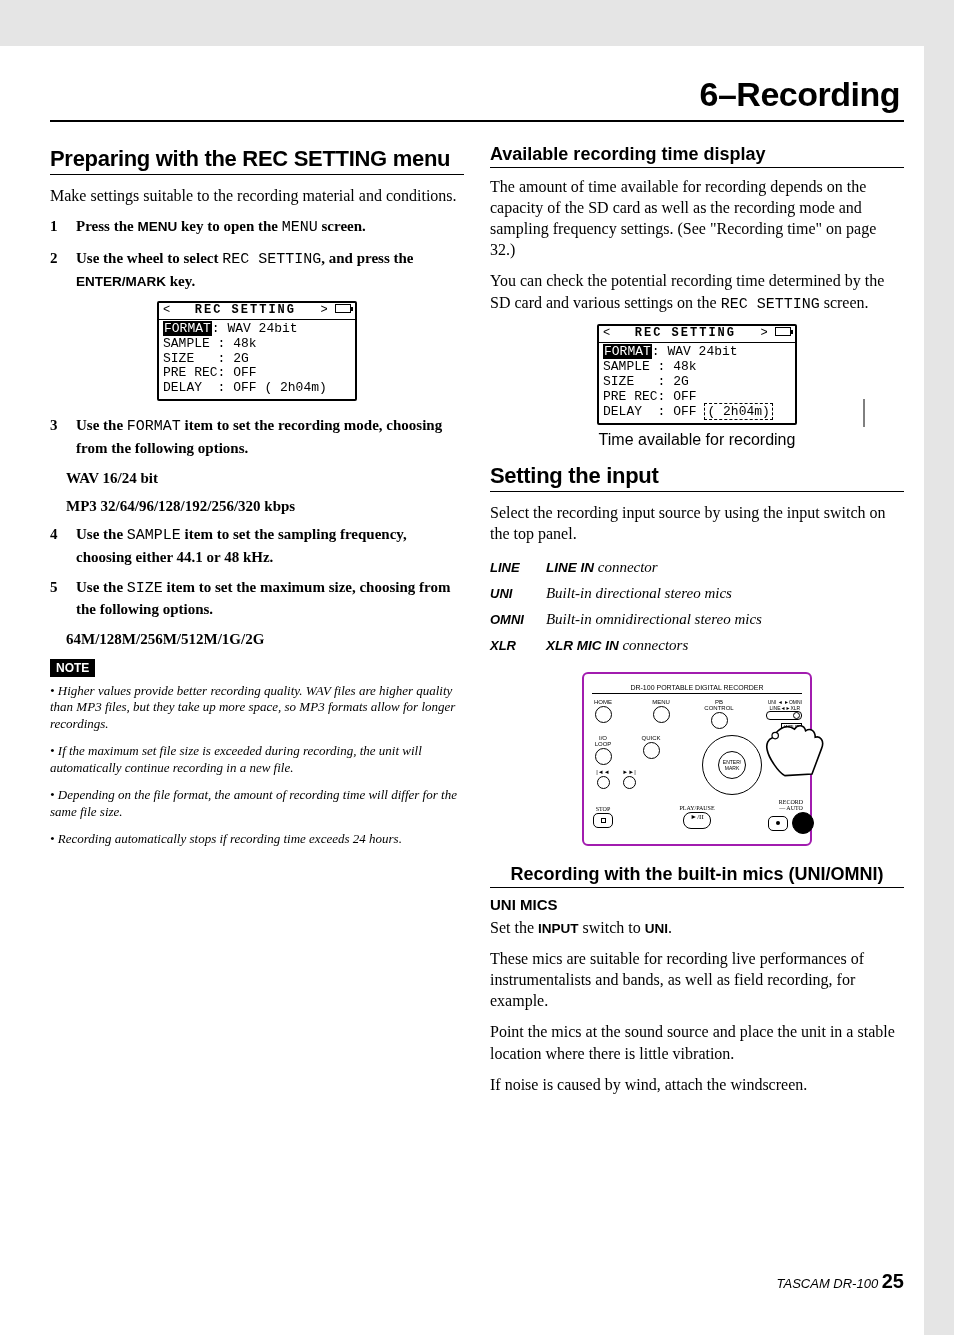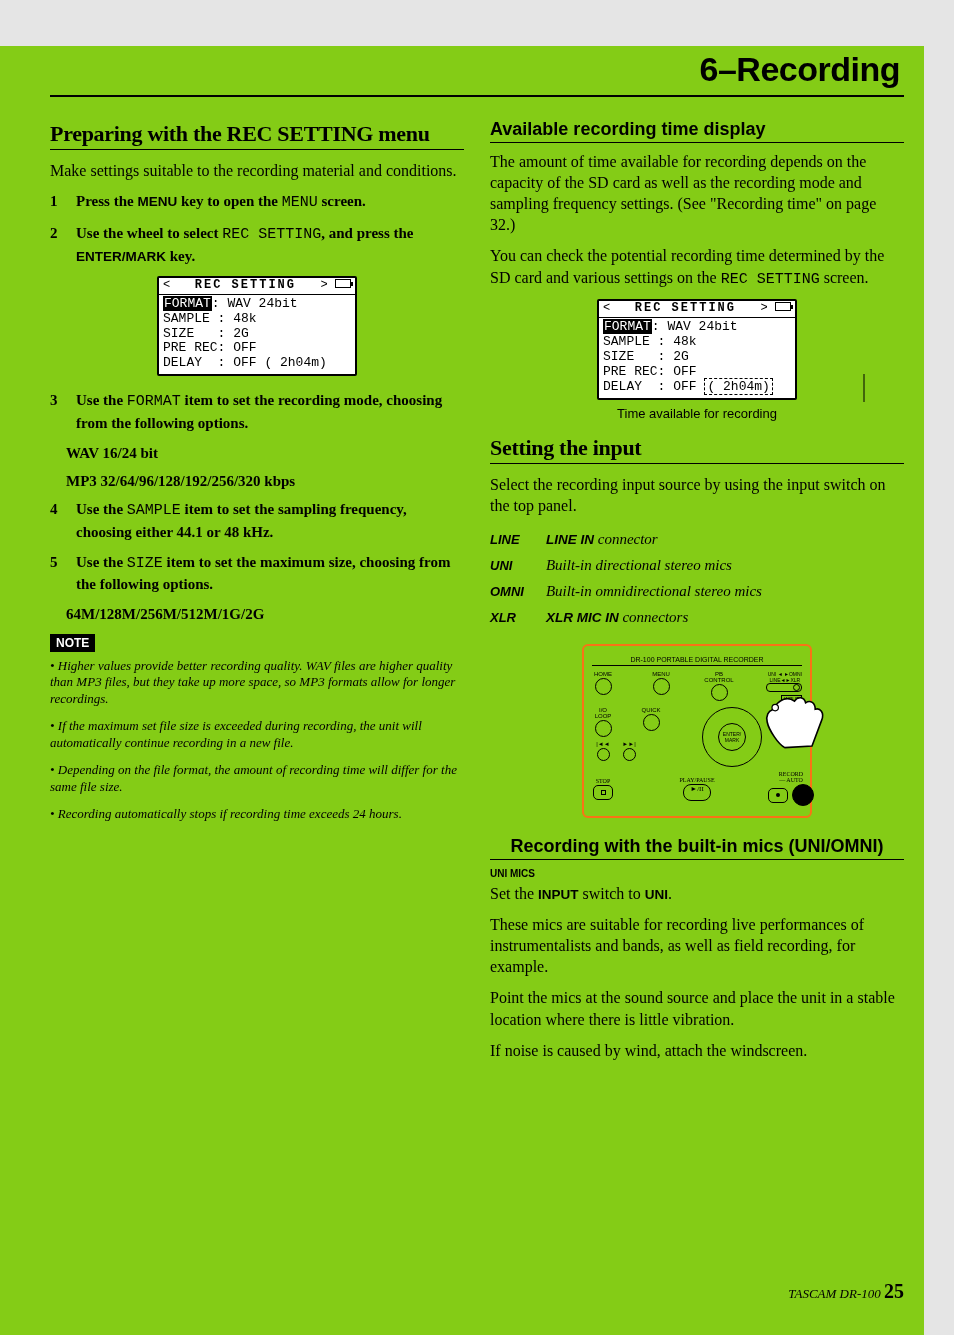--- a/index.html
+++ b/index.html
@@ -1,41 +1,41 @@
 <!DOCTYPE html>
 <html><head>
 <meta charset="utf-8">
 <style>
   * { box-sizing: border-box; margin: 0; padding: 0; }
   body { background: #e5e5e5; font-family: Georgia, 'Times New Roman', serif; }
   .page {
-    background: #84cc16;
+    background: #ffffff;
     width: 954px;
     height: 1335px;
     margin: 0 auto;
     position: relative;
-    padding: 34px 50px 30px 50px;
+    padding: 59px 50px 30px 50px;
   }
   .gray-bar-top { position: absolute; top:0; left:0; right:0; height: 46px; background: #e5e5e5; }
   .gray-bar-right { position: absolute; top:0; right:0; bottom:0; width: 30px; background: #e5e5e5; }
   .content { position: relative; padding-top: 8px; }
   .chapter-title {
     font-family: Arial, Helvetica, sans-serif;
     font-weight: 700;
     font-size: 34px;
     text-align: right;
     margin: 8px 0 6px 0;
     padding-right: 4px;
     letter-spacing: -0.5px;
   }
   .chapter-rule { border: none; border-top: 2px solid #000; margin-bottom: 12px; }
   .cols { display: flex; gap: 26px; }
   .col { flex: 1 1 50%; }
   h2.section {
-    font-family: Liberation Serif, serif;
+    font-family: Liberation Sans, sans-serif;
     font-weight: 700;
     font-size: 22px;
     margin: 12px 0 2px 0;
     letter-spacing: -0.3px;
   }
   .section-rule { border: none; border-top: 1.5px solid #000; margin: 2px 0 10px 0; }
   h3.subsection {
     font-family: Arial, Helvetica, sans-serif;
     font-weight: 700;
     font-size: 18px;
@@ -71,49 +71,49 @@
     display: flex; justify-content: space-between; align-items: center;
     font-size: 12px;
   }
   .lcd-title .arr { font-weight: normal; letter-spacing: 0; }
   .lcd-body { padding: 2px 4px 3px 4px; }
   .lcd-row { white-space: pre; }
   .hl { background: #000; color: #fff; padding: 0 1px; }
   .hl-box { border: 1px dashed #000; padding: 0 2px; }
   .batt { display:inline-block; width:16px; height:9px; border:1px solid #000; position:relative; }
   .batt::after { content:""; position:absolute; right:-3px; top:2px; width:2px; height:4px; background:#000;}
-  .caption { text-align:center; font-family: Arial, sans-serif; font-size: 13px; margin-top: 6px; }
+  .caption { text-align:center; font-family: Arial, sans-serif; font-size: 16px; margin-top: 6px; }
   table.inputs { border-collapse: collapse; font-size: 15px; line-height: 1.6; margin-bottom: 14px; font-style: italic;}
   table.inputs td { vertical-align: top; padding: 1px 10px 1px 0; }
   table.inputs td.k { font-family: Arial, sans-serif; font-weight: 700; font-size: 13px; padding-right: 22px; padding-top:4px;}
   .sansb { font-family: Arial, sans-serif; font-weight: 700; font-size: 13.5px; }
-  .uni-head { font-family: Arial, sans-serif; font-weight: 700; font-size: 10px; margin: 8px 0 4px 0; }
+  .uni-head { font-family: Arial, sans-serif; font-weight: 700; font-size: 15px; margin: 8px 0 4px 0; }
   .device-wrap { text-align:center; margin: 6px 0 18px 0; }
-  .device { display:inline-block; border: 2px solid #f97316; border-radius: 6px; padding: 10px 8px; width: 230px; position:relative;}
+  .device { display:inline-block; border: 2px solid #a21caf; border-radius: 6px; padding: 10px 8px; width: 230px; position:relative;}
   .d-hdr { font-size: 7px; font-family: Arial,sans-serif; text-align:center; border-bottom:1px solid #000; padding-bottom:2px; margin-bottom:5px;}
   .d-row { display:flex; justify-content:space-between; align-items:flex-start; margin-bottom:4px; font-size:6px; font-family:Arial,sans-serif; text-align:center;}
   .d-btn { width:22px; display:flex; flex-direction:column; align-items:center; gap:1px;}
   .d-circ { width:17px; height:17px; border:1.5px solid #000; border-radius:50%; }
   .d-circ.sm { width:13px; height:13px; }
   .d-circ.big { width:22px; height:22px; }
   .d-circ.filled { background:#000; }
   .d-wheel { width:60px; height:60px; border:1.5px solid #000; border-radius:50%; position:relative; margin:0 auto;}
   .d-wheel::after { content:""; position:absolute; top:50%; left:50%; width:26px;height:26px; border:1.5px solid #000; border-radius:50%; transform:translate(-50%,-50%);}
   .d-label { font-size: 6px; }
   .d-switch-zone { display:flex; flex-direction:column; align-items:flex-end;}
   .d-switch-lbl { font-size:5px;}
   .d-switch { width:36px; height:9px; border:1px solid #000; border-radius:4px; display:flex; align-items:center; padding:0 1px;}
   .d-switch .knob { width:7px; height:7px; border:1px solid #000; border-radius:50%; margin-left:auto;}
   .d-input-box { border:1px solid #000; font-size:5px; padding:0 2px; margin-top:3px;}
   .hand { position:absolute; right:-26px; top:28px; width:80px; height:80px;}
   .hand svg { width:100%; height:100%; }
   .d-rect { border:1.5px solid #000; border-radius:5px; width:20px; height:15px; }
   .d-rect.play { width:28px; height:17px; border-radius:8px;}
   .d-tiny { font-size:6px;}
-  .footer { position:absolute; bottom: 32px; right: 50px; font-family: Liberation Serif, serif; font-style: italic; font-size: 13px; }
+  .footer { position:absolute; bottom: 42px; right: 50px; font-family: Liberation Sans, sans-serif; font-style: italic; font-size: 13px; }
   .footer .pn { font-style: normal; font-weight: 700; font-size: 20px; }
   .wheel-label { position:absolute; top:50%; left:50%; transform:translate(-50%,-50%); font-size:5px; text-align:center;}
   .d-row2 { display:flex; align-items:center; gap:4px;}
   .d-col-wheel { flex:1; text-align:center;}
   .d-bottom { display:flex; justify-content:space-between; align-items:center; margin-top:4px;}
   .arrline { position: relative; }
   .arrline svg { position: absolute; right: 34px; top: -26px; }
 </style>
 </head>
 <body>

